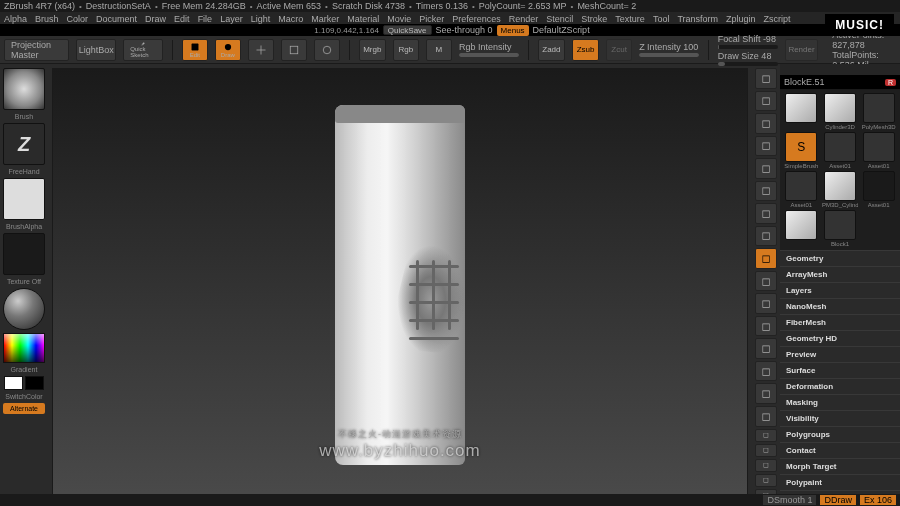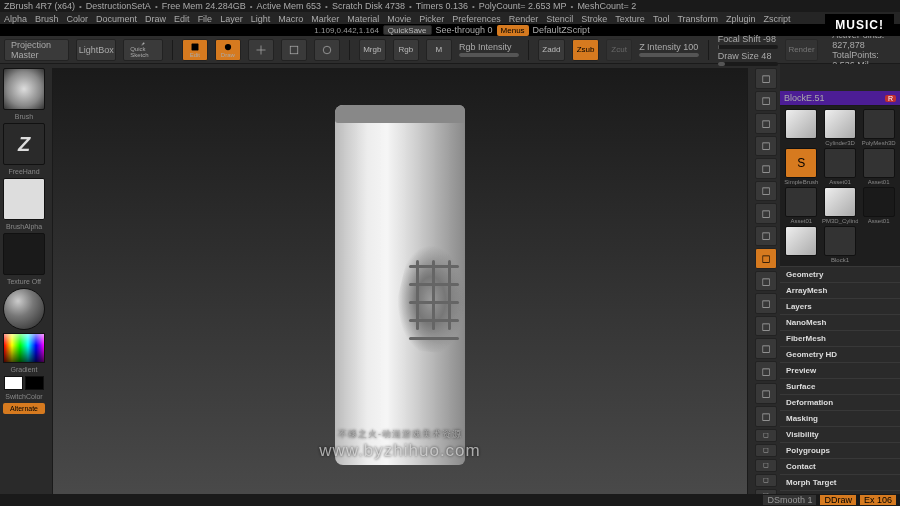--- a/index.html
+++ b/index.html
@@ -39,21 +39,21 @@
 .rebar.h{height:3px;width:50px;right:6px}
 .rebar.v{width:3px;height:70px;top:155px}
 .watermark{position:absolute;bottom:40px;color:#ddd;font-size:20px;font-family:"Microsoft YaHei",sans-serif;text-shadow:0 0 3px #000;text-align:center;opacity:0.9;letter-spacing:1px}
 .watermark .url{font-size:17px;color:#ccc;opacity:0.85}
 .right-tools{width:28px;background:#2a2a2a;display:flex;flex-direction:column;align-items:center;padding:4px 0;gap:2px}
 .rt-btn{width:22px;height:22px;background:#383838;border:1px solid #222;border-radius:2px;display:flex;align-items:center;justify-content:center;font-size:11px;color:#aaa}
 .rt-btn.active{background:#d67a1f;color:#000}
 .rt-btn.small{height:14px;font-size:7px}
 .right-panel{width:120px;background:#252525;display:flex;flex-direction:column;overflow:hidden}
 .music-tag{position:absolute;top:14px;right:6px;background:#000;color:#fff;font-size:12px;font-weight:bold;padding:4px 10px;font-family:Arial;z-index:200;letter-spacing:1px}
-.rp-header{font-size:8px;color:#ccc;padding:2px 4px;background:#4c1d95;border-bottom:1px solid #1a1a1a;display:flex;justify-content:space-between;align-items:center}
+.rp-header{font-size:8px;color:#ccc;padding:2px 4px;background:#000000;border-bottom:1px solid #1a1a1a;display:flex;justify-content:space-between;align-items:center}
 .rp-header .r{background:#c03030;color:#fff;padding:0 3px;border-radius:2px;font-size:7px}
 .tool-grid{display:grid;grid-template-columns:1fr 1fr 1fr;gap:2px;padding:3px;background:#1e1e1e}
 .tool-cell{display:flex;flex-direction:column;align-items:center;gap:1px}
 .tool-thumb{width:32px;height:30px;background:#333;border:1px solid #111;border-radius:2px;display:flex;align-items:center;justify-content:center;font-size:12px;color:#888}
 .tool-thumb.orange{background:#d67a1f;color:#000}
 .tool-thumb.light{background:linear-gradient(135deg,#eee,#aaa)}
 .tool-thumb.dark{background:#1a1a1a}
 .tool-label{font-size:6px;color:#888;white-space:nowrap;overflow:hidden;max-width:36px}
 .rp-section{font-size:8px;color:#ddd;font-weight:bold;padding:3px 6px;background:#2a2a2a;border-top:1px solid #383838;cursor:pointer}
 .footer{position:absolute;bottom:0;left:0;right:0;height:12px;background:#1a1a1a;display:flex;justify-content:flex-end;align-items:center;padding:0 4px;gap:4px;font-size:7px}
@@ -321,20 +321,21 @@
         <div class="rp-section">FiberMesh</div>
         <div class="rp-section">Geometry HD</div>
         <div class="rp-section">Preview</div>
         <div class="rp-section">Surface</div>
         <div class="rp-section">Deformation</div>
         <div class="rp-section">Masking</div>
         <div class="rp-section">Visibility</div>
         <div class="rp-section">Polygroups</div>
         <div class="rp-section">Contact</div>
         <div class="rp-section">Morph Target</div>
+        <div class="rp-section">Polypaint</div>
         <div class="rp-section">UV Map</div>
       </div>
   </div>
 </div>
 
 <div class="music-tag">MUSIC!</div>
 
 <div class="footer">
   <span class="stat">DSmooth 1</span>
   <span class="stat orange">DDraw</span>

